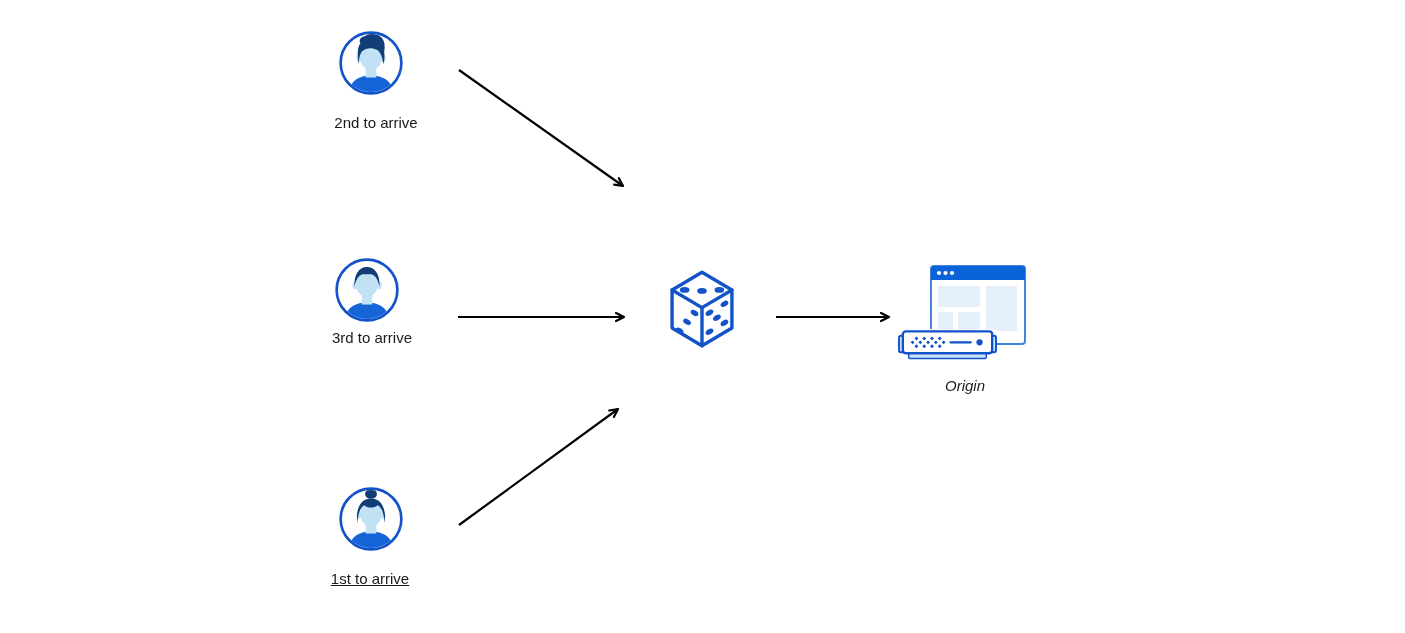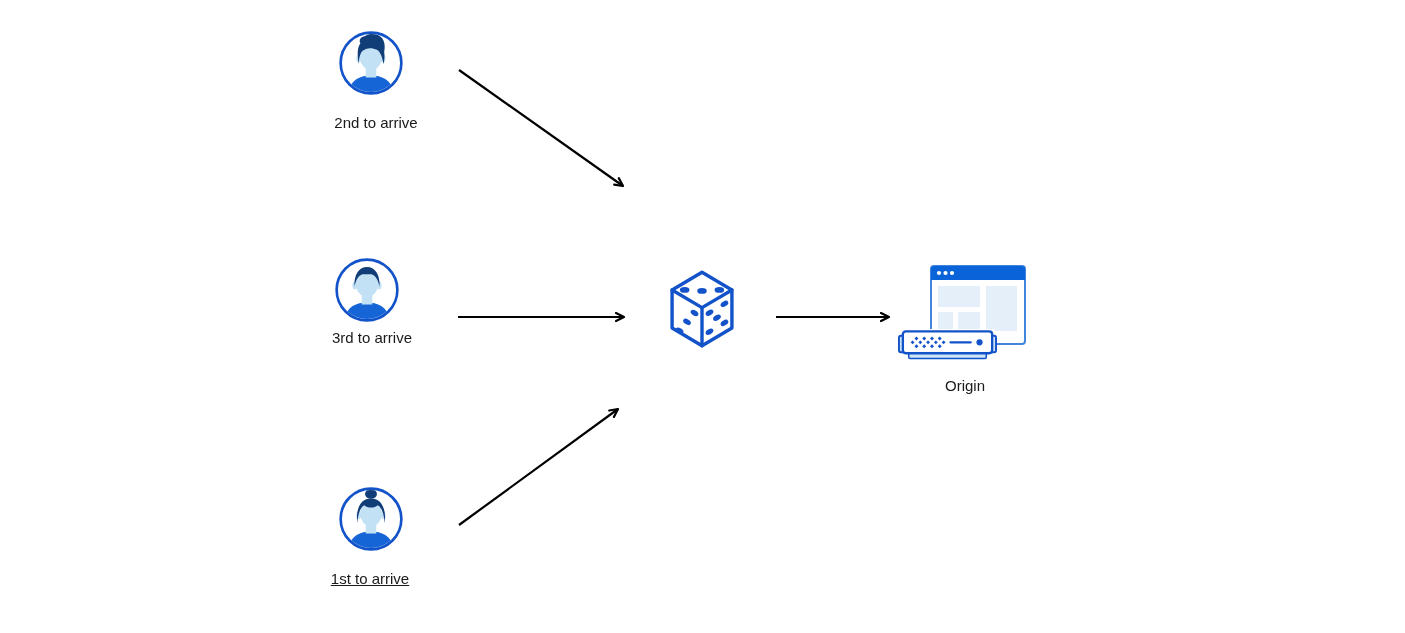--- a/index.html
+++ b/index.html
@@ -174,16 +174,16 @@
           <path d="M40,12.8 l2,2 -2,2 -2,-2 Z"></path>
           <path d="M48,12.8 l2,2 -2,2 -2,-2 Z"></path>
         <path d="M20,16.8 l2,2 -2,2 -2,-2 Z"></path>
           <path d="M28,16.8 l2,2 -2,2 -2,-2 Z"></path>
           <path d="M36,16.8 l2,2 -2,2 -2,-2 Z"></path>
           <path d="M44,16.8 l2,2 -2,2 -2,-2 Z"></path>
       </g>
       <line x1="55" y1="14.8" x2="76" y2="14.8" stroke="var(--primary-blue)" stroke-width="2.2" stroke-linecap="round"></line>
       <circle cx="85" cy="14.8" r="3.2" fill="var(--primary-blue)"></circle>
     </svg>
-    <div class="node-label" style="left:70px;top:115px;">Origin</div>
+    <div class="node-label" style="left:70px;top:115px;font-style:italic;">Origin</div>
   </div>
 
 </div>
 
 </body></html>

